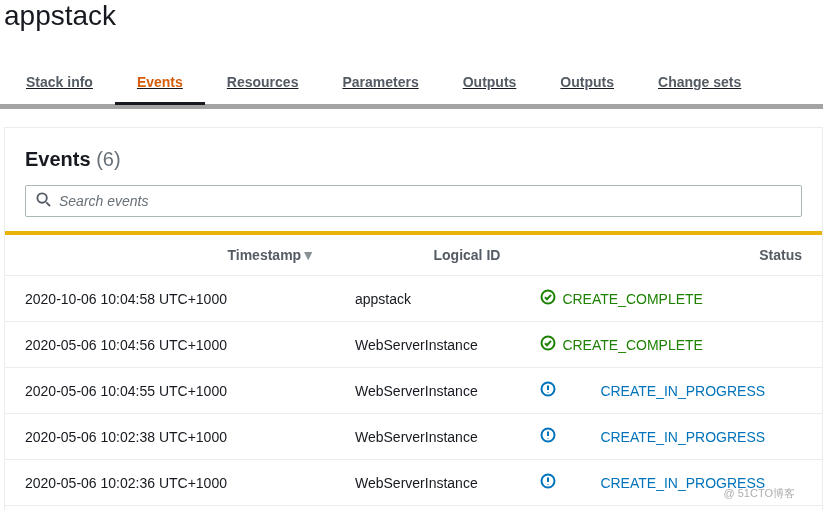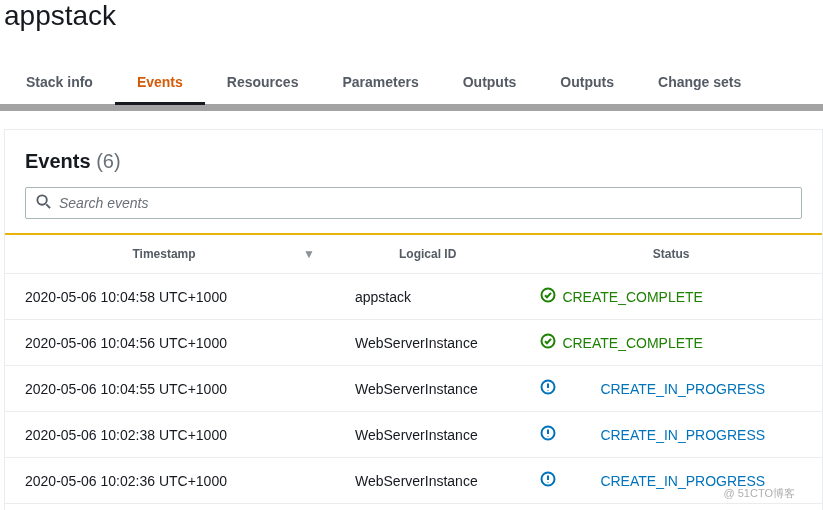--- a/index.html
+++ b/index.html
@@ -1,30 +1,30 @@
 <!DOCTYPE html>
 <html><head>
 <meta charset="utf-8">
 <style>
   * { box-sizing: border-box; margin: 0; padding: 0; }
   body { font-family: "Amazon Ember", "Helvetica Neue", Arial, sans-serif; color: #16191f; background: #fff; font-size: 14px; width: 823px; }
   .page-title { font-size: 28px; font-weight: 400; padding: 0 0 12px 4px; color: #16191f; }
-  .tabs { display: flex; border-bottom: 7px solid #a3a3a3; padding: 0 4px; margin-top: 18px; }
+  .tabs { display: flex; border-bottom: 5px solid #a3a3a3; padding: 0 4px; margin-top: 18px; text-decoration: underline; }
   .tab { padding: 12px 22px; color: #545b64; cursor: pointer; font-weight: 700; font-size: 14px; white-space: nowrap; }
   .tab.active { color: #d45b07; border-bottom: 3px solid #16191f; margin-bottom: -1px; }
   .panel { margin: 18px 0 0 4px; border: 1px solid #eaeded; background: #fff; padding: 20px 0 0 0; }
   .panel-header { font-size: 20px; font-weight: 700; padding: 0 20px 14px 20px; }
   .panel-header .count { color: #687078; font-weight: 400; }
   .search-wrap { padding: 0 20px 14px 20px; }
   .search { display: flex; align-items: center; border: 1px solid #aab7b8; border-radius: 2px; padding: 6px 10px; }
   .search svg { width: 15px; height: 15px; margin-right: 8px; flex: none; }
   .search input { border: none; outline: none; flex: 1; font-size: 14px; color: #ec4899; font-style: italic; }
   .search input::placeholder { color: #687078; font-style: italic; }
   table { width: 100%; border-collapse: collapse; }
-  thead th { text-align: center; font-weight: 700; font-size: 12px; color: #545b64; padding: 12px 20px; border-top: 2px solid #eab308; border-bottom: 1px solid #eaeded; }
+  thead th { text-align: right; font-weight: 700; font-size: 14px; color: #545b64; padding: 12px 20px; border-top: 4px solid #eab308; border-bottom: 1px solid #eaeded; }
   thead th.ts { width: 330px; }
   thead th .sort { float: right; color: #879196; }
   tbody td { padding: 13px 20px; border-bottom: 1px solid #eaeded; vertical-align: middle; }
   .status-cell { display: flex; align-items: center; gap: 6px; }
   .status-cell svg { width: 16px; height: 16px; flex: none; }
   .st-complete { color: #1d8102; }
   .st-progress { color: #0073bb; gap: 44px; }
   .watermark { position: absolute; right: 28px; top: 486px; font-size: 11px; color: #777; opacity: .6; }
 </style>
 </head>
@@ -66,21 +66,21 @@
         <th class="ts">
           <span>Timestamp</span>
           <span class="sort">▼</span>
         </th>
         <th>Logical ID</th>
         <th>Status</th>
       </tr>
     </thead>
     <tbody id="events-body">
         <tr>
-          <td>2020-05-06 10:04:58 UTC+1000</td>
+          <td>2020-10-06 10:04:58 UTC+1000</td>
           <td>appstack</td>
           <td>
             <span class="status-cell st-complete">
               <span><svg viewBox="0 0 16 16" fill="none" stroke="#1d8102" stroke-width="2">
                   <circle cx="8" cy="8" r="6.5"></circle>
                   <path d="M5 8.2l2 2 4-4.4"></path>
                 </svg></span>
               <span>CREATE_COMPLETE</span>
             </span>
           </td>

